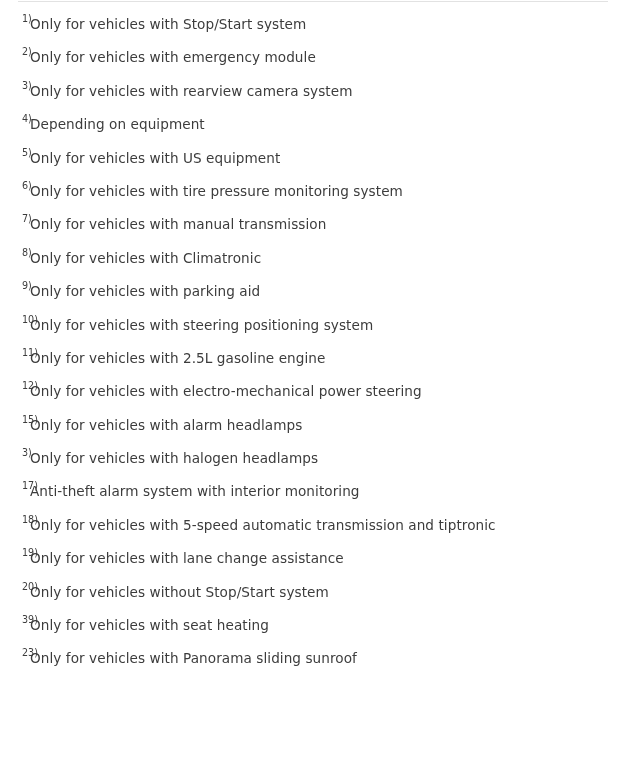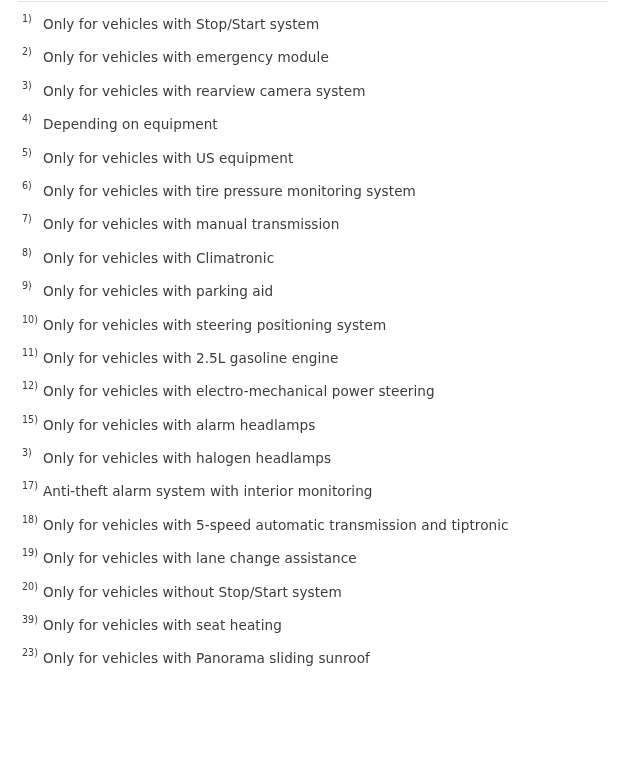--- a/index.html
+++ b/index.html
@@ -53,21 +53,20 @@
     vertical-align: top;
     color: #3c3c3c;
   }
   .fn-marker.sup {
     top: -6px;
   }
   .fn-text {
     display: inline-block;
     color: #3c3c3c;
     letter-spacing: 0.005em;
-    margin-left: 13px;
   }
 </style>
 </head>
 <body>
 
 <div class="page">
   <div class="top-rule"></div>
   <ul class="footnote-list" id="footnote-list">
       <li class="footnote-item"><span class="fn-marker sup">1)</span><span class="fn-text">Only for vehicles with Stop/Start system</span></li>
       <li class="footnote-item"><span class="fn-marker sup">2)</span><span class="fn-text">Only for vehicles with emergency module</span></li>

